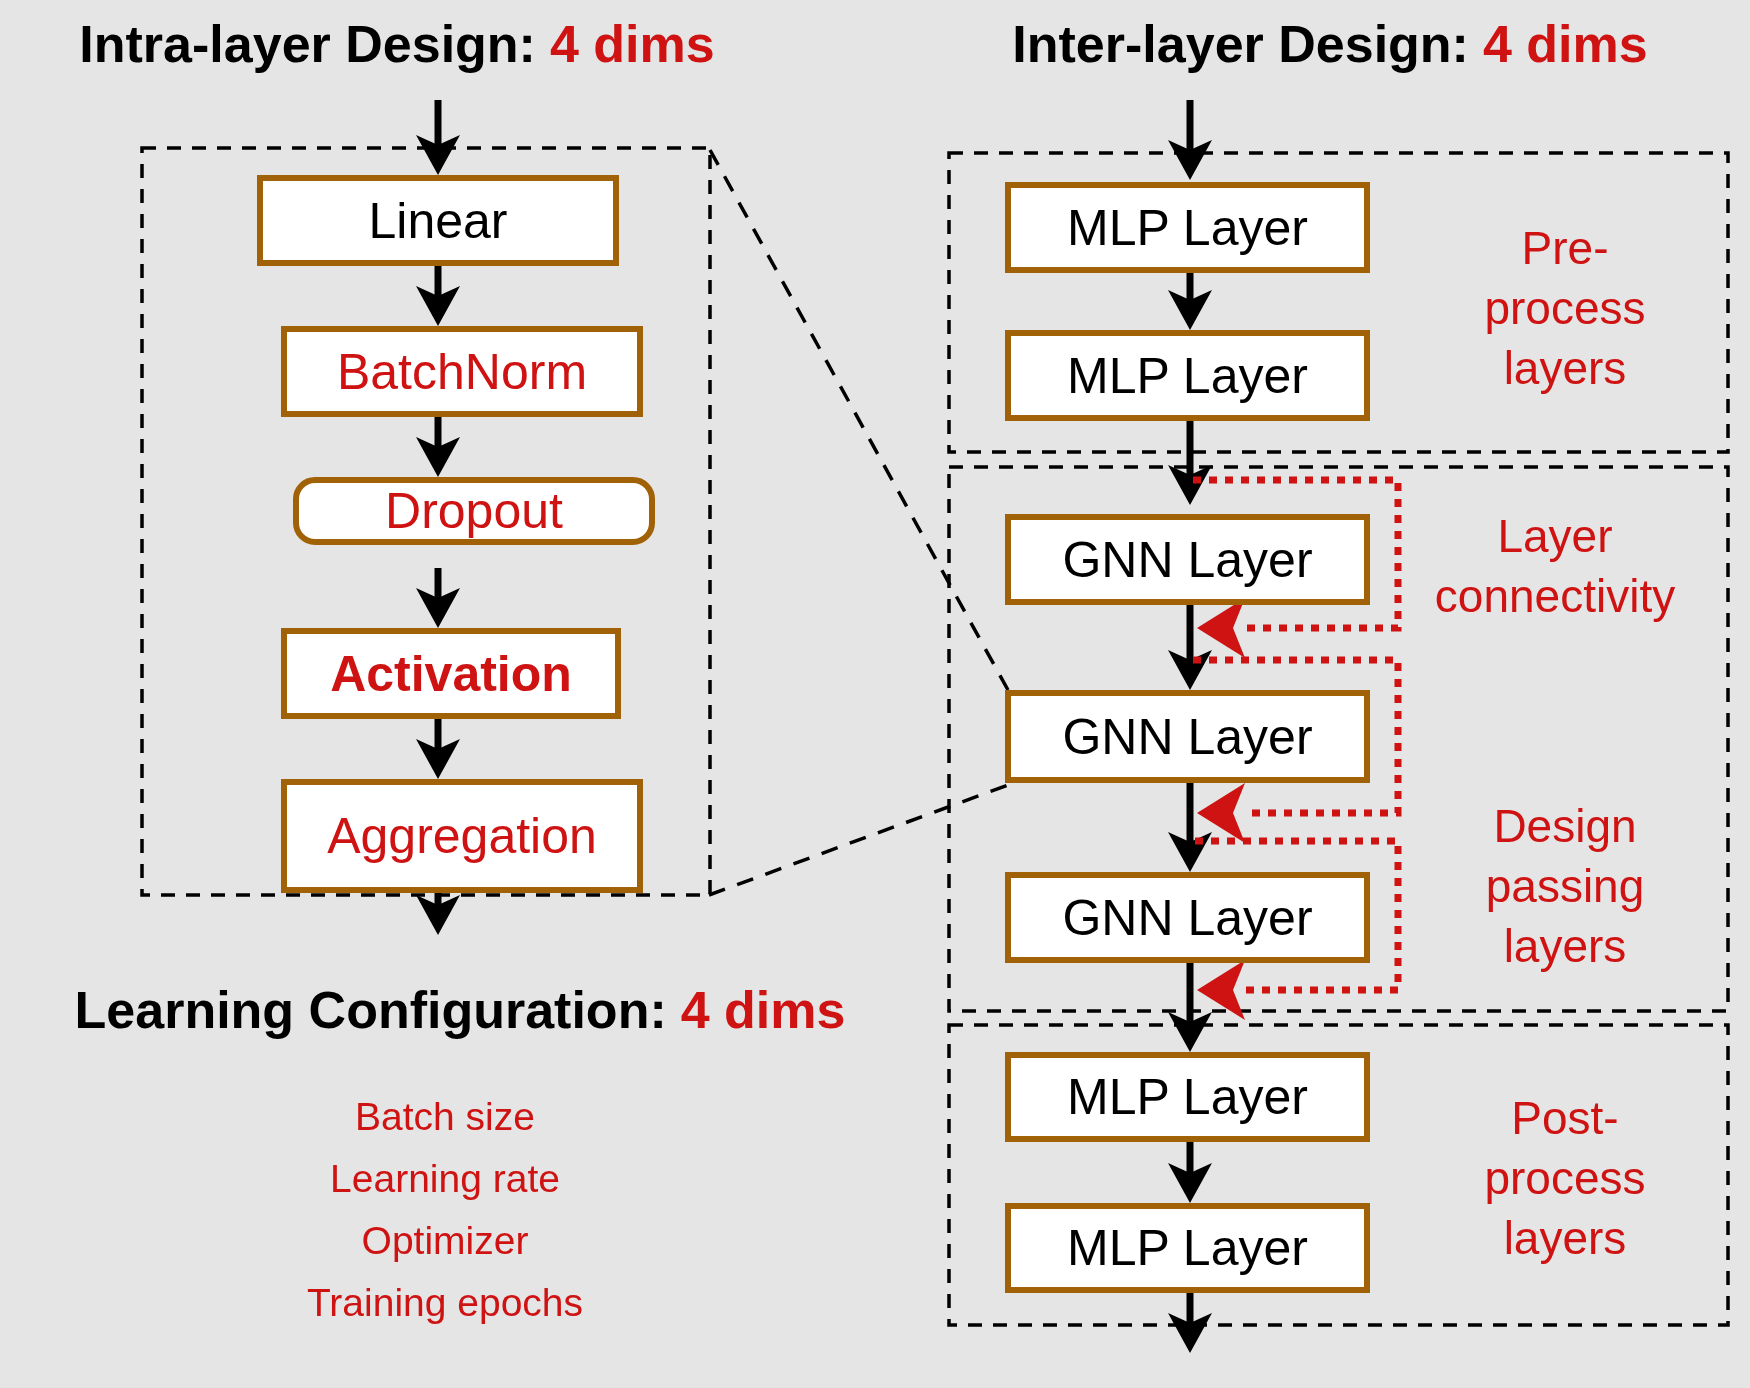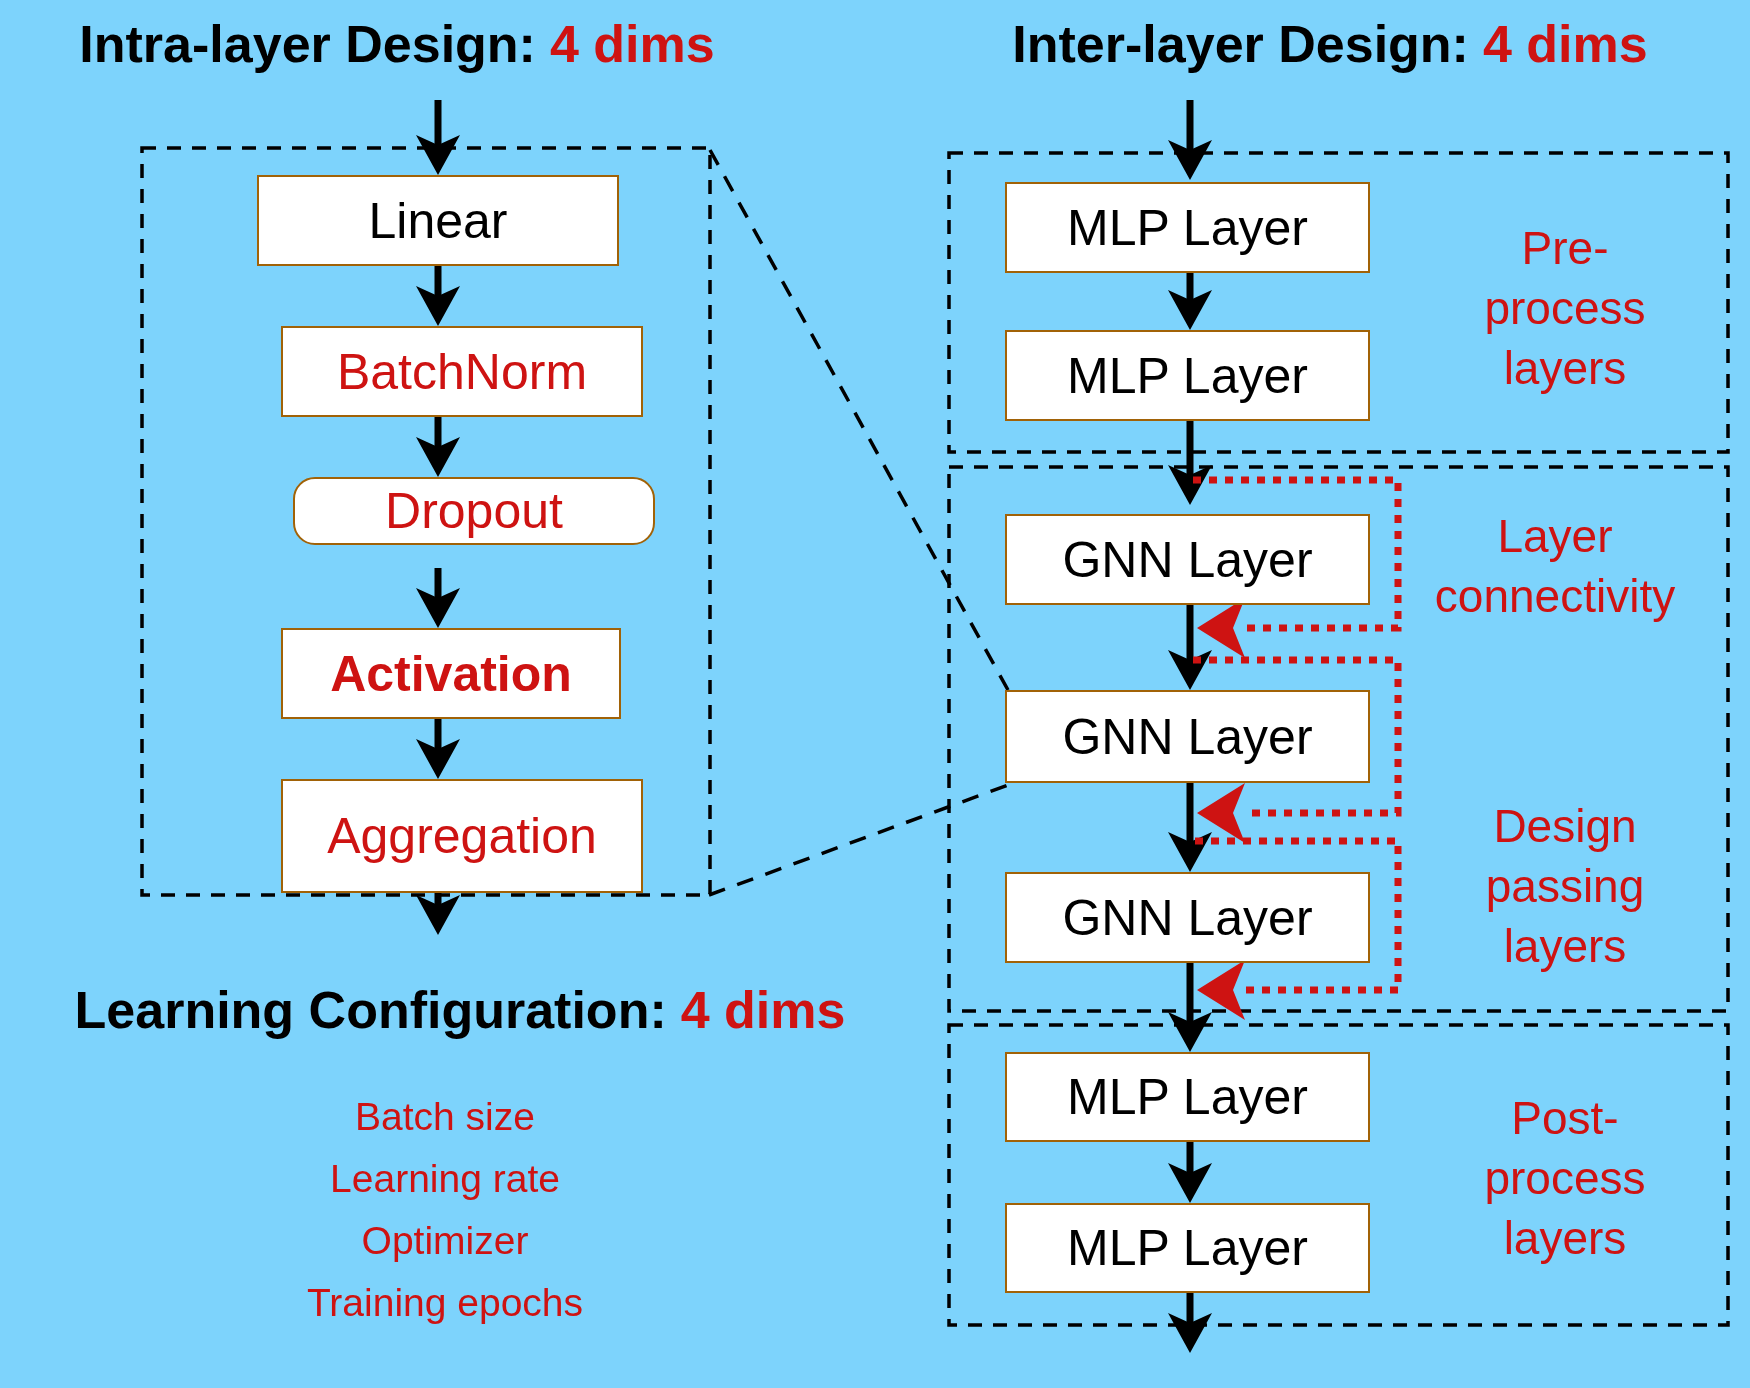--- a/index.html
+++ b/index.html
@@ -1,41 +1,41 @@
 <!DOCTYPE html>
 <html style="--red: #ce1312;"><head>
 <meta charset="utf-8">
 <style>
   :root { --red: #ce1312; }
   html,body { margin:0; padding:0; background:#ffffff; }
   #canvas {
     position: relative;
     width: 1750px;
     height: 1388px;
-    background: #7dd3fc;
+    background: #e5e5e5;
     font-family: "Liberation Sans", "DejaVu Sans", sans-serif;
     overflow: hidden;
   }
   #wires { position:absolute; left:0; top:0; width:1750px; height:1388px; }
   .black-line   { stroke:#000; fill:none; }
   .black-fill   { fill:#000; stroke:none; }
   .dashed-rect  { stroke:#000; fill:none; stroke-width:3.5; stroke-dasharray:14 11; }
   .diag-line    { stroke:#000; fill:none; stroke-width:3.5; stroke-dasharray:17 13; }
   .red-loop     { stroke:var(--red); fill:none; stroke-width:7; stroke-dasharray:8 8; }
   .red-fill     { fill:var(--red); stroke:none; }
 
   .title {
     position:absolute; display:flex; justify-content:center; gap:14px;
     font-size:52px; font-weight:bold; color:#000; line-height:64px; white-space:nowrap;
   }
   .title .red-part { color:var(--red); }
 
   .node {
     position:absolute; box-sizing:border-box;
-    border:2px solid #a16207; background:#fff;
+    border:6px solid #a16207; background:#fff;
     display:flex; align-items:center; justify-content:center;
     font-size:50px; color:#000; white-space:nowrap;
   }
   .node[data-color="red"] { color:var(--red);margin-left:24px; }
 
   .side-label {
     position:absolute; color:var(--red); font-size:46px; line-height:60px;
     text-align:center; white-space:nowrap;
   }
   .side-label div { height:60px;text-align:center; }

